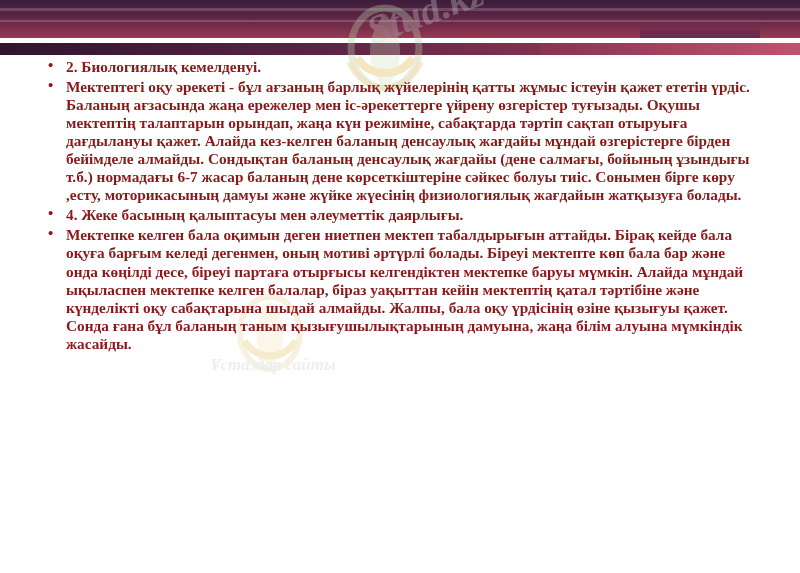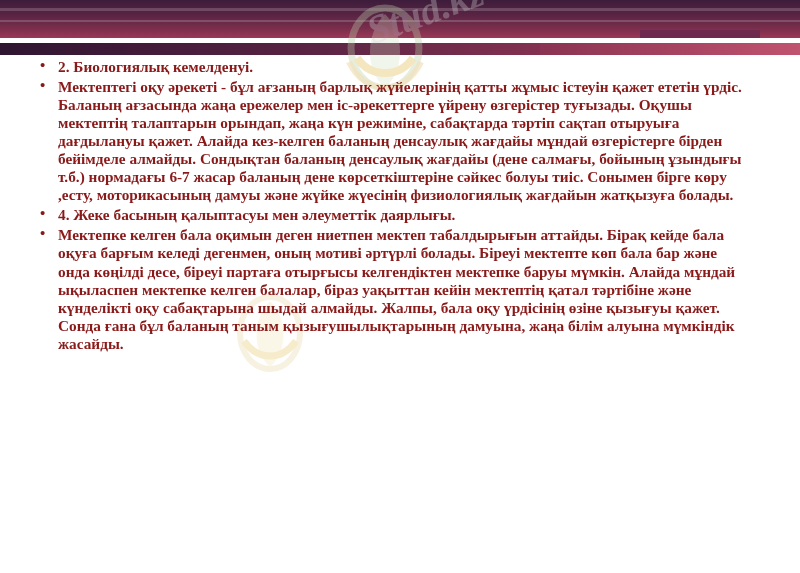--- a/index.html
+++ b/index.html
@@ -120,21 +120,21 @@
     font-size: 17px;
     font-style: italic;
     font-weight: bold;
     color: #cfcfcf;
     white-space: nowrap;
   }
 
   
   .content {
     position: absolute;
-    left: 36px;
+    left: 44px;
     top: 58px;
     width: 716px;
   }
   ul.bullets {
     margin: 0;
     padding: 0;
     list-style: none;
   }
   ul.bullets > li {
     position: relative;
@@ -180,20 +180,21 @@
       <path d="M60 14 C40 34, 40 70, 60 88 C80 70, 80 34, 60 14 Z" fill="#cfe0bf" opacity="0.8"></path>
       <path d="M32 58 C46 78, 74 78, 88 58" fill="none" stroke="#e0b84a" stroke-width="8"></path>
       <path d="M24 62 C40 96, 80 96, 96 62" fill="none" stroke="#d8ac3e" stroke-width="6" opacity="0.7"></path>
     </svg>
     <div class="wm-text">Stud.kz</div>
     <svg class="wm-logo2" viewBox="0 0 180 120">
       <ellipse cx="60" cy="48" rx="30" ry="36" fill="none" stroke="#e8d9a8" stroke-width="6"></ellipse>
       <path d="M60 16 C42 34, 42 66, 60 82 C78 66, 78 34, 60 16 Z" fill="#efe3b6" opacity="0.85"></path>
       <path d="M34 56 C48 76, 72 76, 86 56" fill="none" stroke="#e6c86a" stroke-width="7"></path>
     </svg>
+    <div class="wm-sub">Ұстаздар сайты</div>
   </div>
 
   <div class="content">
     <ul class="bullets">
       <li>
         <span class="para-text">2. Биологиялық кемелденуі.</span>
       </li>
       <li>
         <span class="para-text">Мектептегі оқу әрекеті - бұл ағзаның барлық жүйелерінің қатты жұмыс істеуін қажет ететін үрдіс. Баланың ағзасында жаңа ережелер мен іс-әрекеттерге үйрену өзгерістер туғызады. Оқушы мектептің талаптарын орындап, жаңа күн режиміне, сабақтарда тәртіп сақтап отыруыға дағдылануы қажет. Алайда кез-келген баланың денсаулық жағдайы мұндай өзгерістерге бірден бейімделе алмайды. Сондықтан баланың денсаулық жағдайы (дене салмағы, бойының ұзындығы т.б.) нормадағы 6-7 жасар баланың дене көрсеткіштеріне сәйкес болуы тиіс. Сонымен бірге көру ,есту, моторикасының дамуы және жүйке жүесінің физиологиялық жағдайын жатқызуға болады.</span>
       </li>

